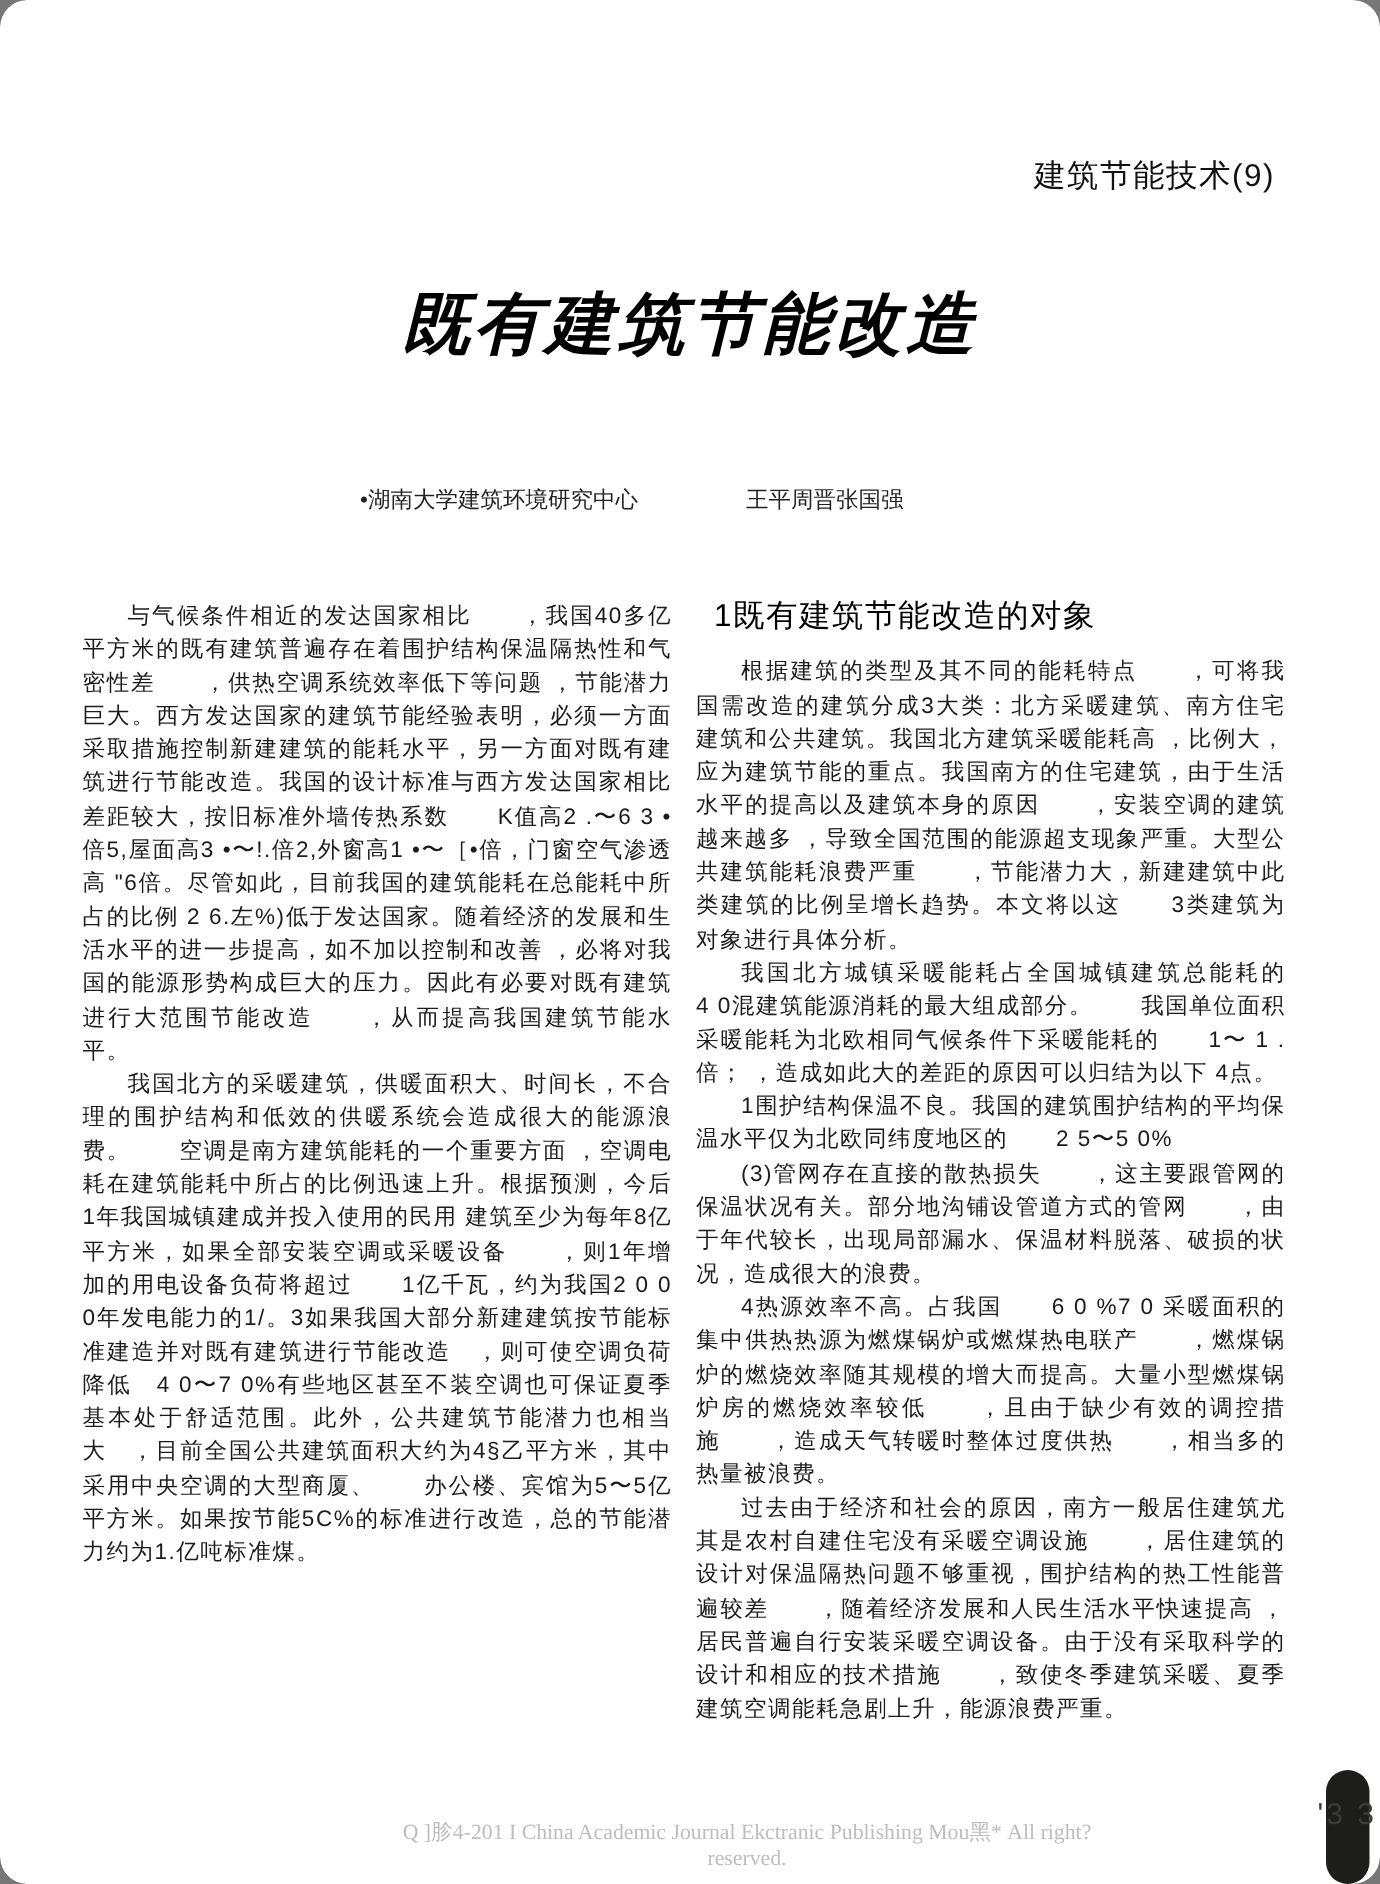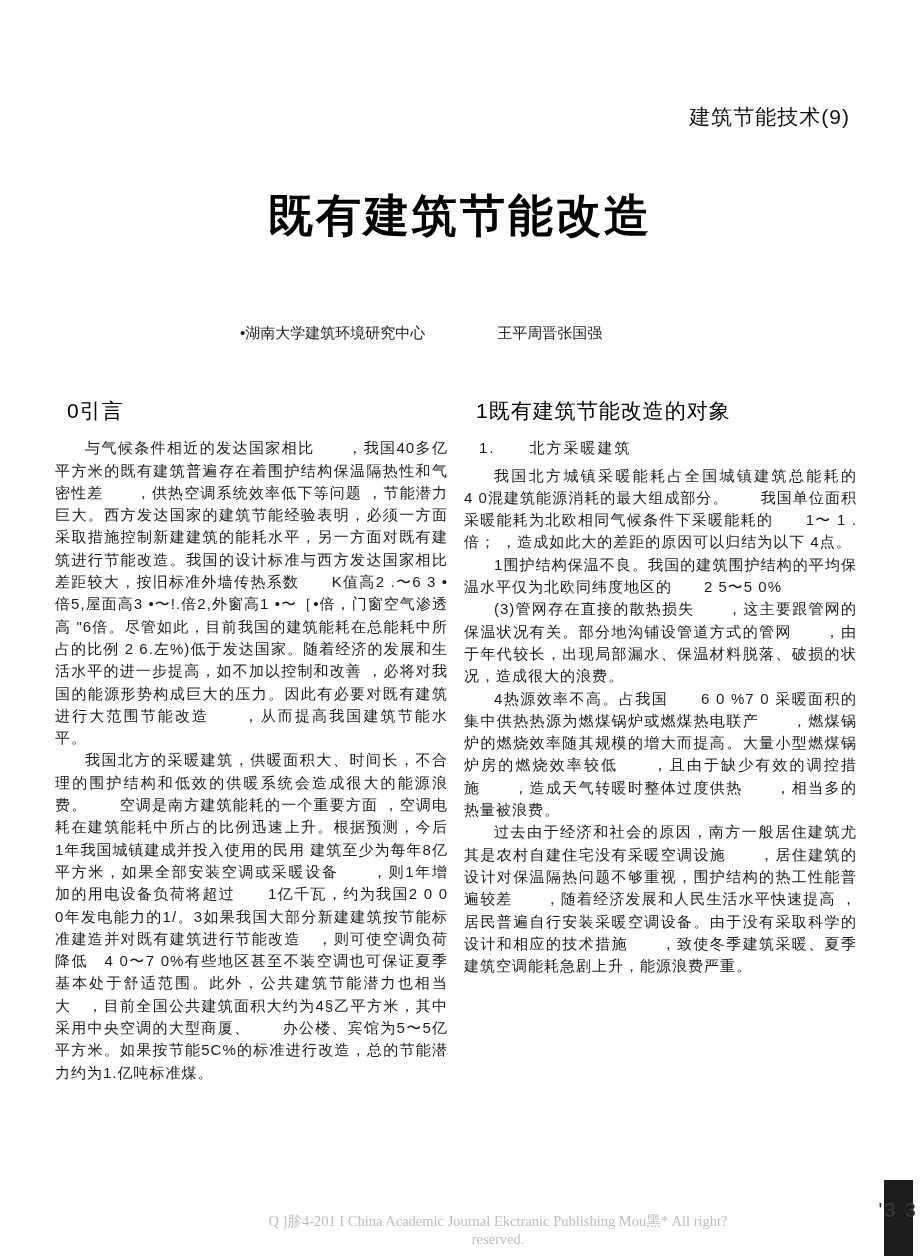--- a/index.html
+++ b/index.html
@@ -1,15 +1,15 @@
 <!DOCTYPE html>
 <html><head>
 <meta charset="utf-8">
 <style>
-  * { margin: 0; padding: 0; box-sizing: border-box; }
+  * { margin: 0; padding: 0; box-sizing: border-box; border-radius: 18px; }
   html, body { background: #777; }
   .page {
     position: relative;
     width: 920px;
     height: 1256px;
     margin: 0 auto;
     background: #ffffff;
     overflow: hidden;
     font-family: "Liberation Sans", sans-serif;
     color: #1c1c1c;
@@ -25,20 +25,21 @@
   .title {
     position: absolute;
     top: 186px;
     left: 0;
     width: 920px;
     text-align: center;
     font-size: 45px;
     font-weight: bold;
     letter-spacing: 3px;
     color: #000;
+    font-style: italic;
   }
   .byline {
     position: absolute;
     top: 324px;
     left: 240px;
     font-size: 15px;
     color: #222;
     display: flex;
     align-items: flex-end;
   }
@@ -112,28 +113,27 @@
   <h1 class="title">既有建筑节能改造</h1>
 
   <div class="byline">
     <span class="affiliation">•湖南大学建筑环境研究中心</span>
     <span class="names">王平周晋张国强</span>
   </div>
 
   <div class="columns">
 
     <div class="col">
-      <h2>0引言</h2>
       <p>与气候条件相近的发达国家相比　　，我国40多亿平方米的既有建筑普遍存在着围护结构保温隔热性和气密性差　　，供热空调系统效率低下等问题 ，节能潜力巨大。西方发达国家的建筑节能经验表明，必须一方面采取措施控制新建建筑的能耗水平，另一方面对既有建筑进行节能改造。我国的设计标准与西方发达国家相比差距较大，按旧标准外墙传热系数　　K值高2 .〜6 3 •倍5,屋面高3 •〜!.倍2,外窗高1 •〜［•倍，门窗空气渗透高 "6倍。尽管如此，目前我国的建筑能耗在总能耗中所占的比例 2 6.左%)低于发达国家。随着经济的发展和生活水平的进一步提高，如不加以控制和改善 ，必将对我国的能源形势构成巨大的压力。因此有必要对既有建筑进行大范围节能改造　　，从而提高我国建筑节能水平。</p>
       <p>我国北方的采暖建筑，供暖面积大、时间长，不合理的围护结构和低效的供暖系统会造成很大的能源浪费。　　空调是南方建筑能耗的一个重要方面 ，空调电耗在建筑能耗中所占的比例迅速上升。根据预测，今后1年我国城镇建成并投入使用的民用 建筑至少为每年8亿平方米，如果全部安装空调或采暖设备　　，则1年增加的用电设备负荷将超过　　1亿千瓦，约为我国2 0 0 0年发电能力的1/。3如果我国大部分新建建筑按节能标准建造并对既有建筑进行节能改造　，则可使空调负荷降低　4 0〜7 0%有些地区甚至不装空调也可保证夏季基本处于舒适范围。此外，公共建筑节能潜力也相当大　，目前全国公共建筑面积大约为4§乙平方米，其中采用中央空调的大型商厦、　　办公楼、宾馆为5〜5亿平方米。如果按节能5C%的标准进行改造，总的节能潜力约为1.亿吨标准煤。</p>
     </div>
 
     <div class="col">
       <h2>1既有建筑节能改造的对象</h2>
-      <p class="subhead">1.　　北方采暖建筑</p>
+      <p>根据建筑的类型及其不同的能耗特点　　，可将我国需改造的建筑分成3大类：北方采暖建筑、南方住宅建筑和公共建筑。我国北方建筑采暖能耗高 ，比例大，应为建筑节能的重点。我国南方的住宅建筑，由于生活水平的提高以及建筑本身的原因　　，安装空调的建筑越来越多 ，导致全国范围的能源超支现象严重。大型公共建筑能耗浪费严重　　，节能潜力大，新建建筑中此类建筑的比例呈增长趋势。本文将以这　　3类建筑为对象进行具体分析。</p>
       <p>我国北方城镇采暖能耗占全国城镇建筑总能耗的　　　4 0混建筑能源消耗的最大组成部分。　　我国单位面积采暖能耗为北欧相同气候条件下采暖能耗的　　1〜 1 .倍； ，造成如此大的差距的原因可以归结为以下 4点。</p>
       <p>1围护结构保温不良。我国的建筑围护结构的平均保温水平仅为北欧同纬度地区的　　2 5〜5 0%</p>
       <p>(3)管网存在直接的散热损失　　，这主要跟管网的保温状况有关。部分地沟铺设管道方式的管网　　，由于年代较长，出现局部漏水、保温材料脱落、破损的状况，造成很大的浪费。</p>
       <p>4热源效率不高。占我国　　6 0 %7 0 采暖面积的集中供热热源为燃煤锅炉或燃煤热电联产　　，燃煤锅炉的燃烧效率随其规模的增大而提高。大量小型燃煤锅炉房的燃烧效率较低　　，且由于缺少有效的调控措施　　，造成天气转暖时整体过度供热　　，相当多的热量被浪费。</p>
       <p>过去由于经济和社会的原因，南方一般居住建筑尤其是农村自建住宅没有采暖空调设施　　，居住建筑的设计对保温隔热问题不够重视，围护结构的热工性能普遍较差　　，随着经济发展和人民生活水平快速提高 ，居民普遍自行安装采暖空调设备。由于没有采取科学的设计和相应的技术措施　　，致使冬季建筑采暖、夏季建筑空调能耗急剧上升，能源浪费严重。</p>
     </div>
 
   </div>
 
   <div class="footer-copy">Q ]胗4-201 I China Academic Journal Ekctranic Publishing Mou黑* All right? reserved.</div>

